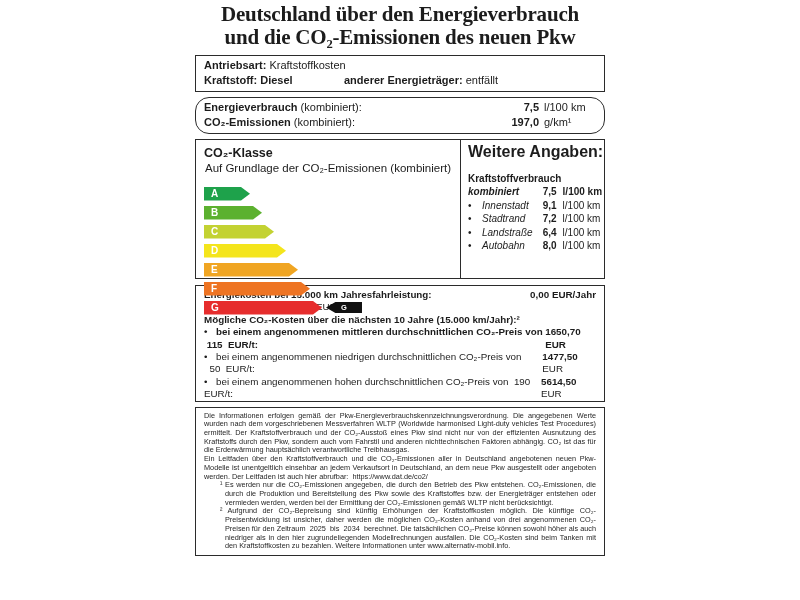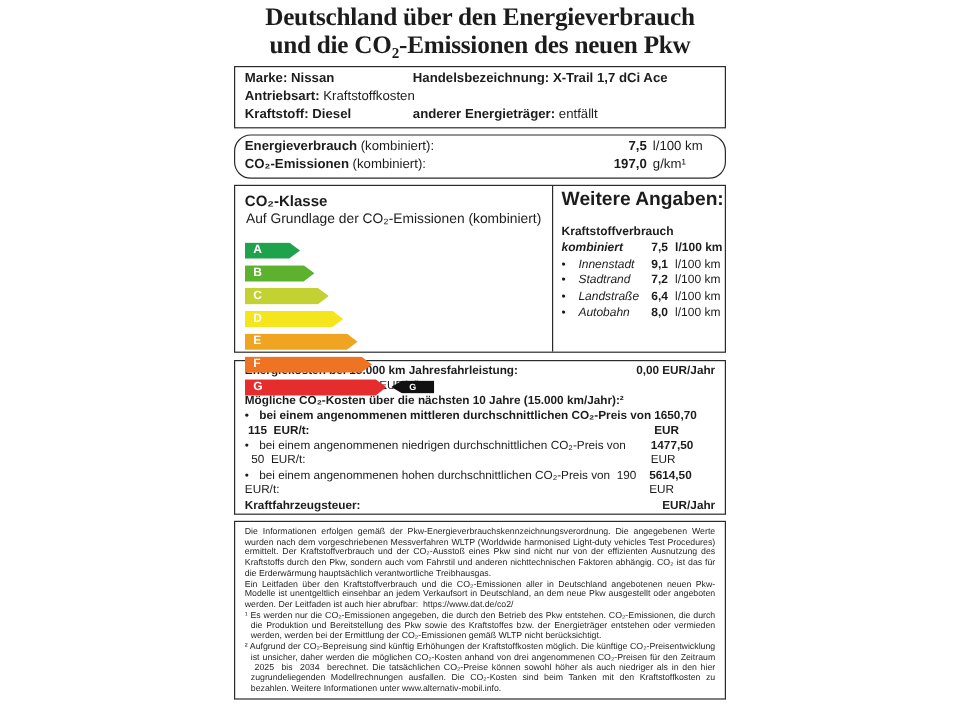--- a/index.html
+++ b/index.html
@@ -49,43 +49,33 @@
 
   
   .costs { padding:3px 8px 0 8px; font-size:9.8px; line-height:12.4px; margin-bottom:5px; }
   .cost-line.flex { display:flex; justify-content:space-between; align-items:baseline; }
   .fuel-val { margin-left:18px; }
   .blt { display:inline-block; width:12px; }
 
   
   .fineprint { padding:4px 8px; font-size:7.3px; line-height:8.7px; text-align:justify;
                color:#262626; margin-bottom:5px; }
-  .fineprint p.hang { padding-left:5px; text-indent:-5px; }
+  .fineprint p.hang { padding-left:5px; text-indent:-5px;margin-left:16px; }
 </style>
 </head>
 <body>
 
 <div class="sheet">
 
   <div class="title">
     <div>Deutschland über den Energieverbrauch</div>
     <div>und die CO₂-Emissionen des neuen Pkw</div>
   </div>
 
   <div class="box vehicle">
-    <div class="vrow">
-      <div class="vcell left">
-        <span class="b">Marke:</span>
-        <span class="b">Nissan</span>
-      </div>
-      <div class="vcell right">
-        <span class="b">Handelsbezeichnung:</span>
-        <span class="b">X-Trail  1,7 dCi Ace</span>
-      </div>
-    </div>
     <div class="vrow">
       <div class="vcell">
         <span class="b">Antriebsart:</span>
         <span>Kraftstoffkosten</span>
       </div>
     </div>
     <div class="vrow">
       <div class="vcell left">
         <span class="b">Kraftstoff:</span>
         <span class="b">Diesel</span>
@@ -178,24 +168,20 @@
       <span><span class="b">1650,70</span> <span class="b">EUR</span></span>
     </div>
     <div class="cost-line flex">
       <span><span class="blt">•</span><span>bei einem angenommenen niedrigen durchschnittlichen CO₂-Preis von &nbsp;&nbsp;50&nbsp; EUR/t:</span></span>
       <span><span class="b">1477,50</span> <span>EUR</span></span>
     </div>
     <div class="cost-line flex">
       <span><span class="blt">•</span><span>bei einem angenommenen hohen durchschnittlichen CO₂-Preis von &nbsp;190&nbsp; EUR/t:</span></span>
       <span><span class="b">5614,50</span> <span>EUR</span></span>
     </div>
-    <div class="cost-line flex">
-      <span class="b">Kraftfahrzeugsteuer:</span>
-      <span class="b">EUR/Jahr</span>
-    </div>
   </div>
 
   <div class="box fineprint">
     <p>Die Informationen erfolgen gemäß der Pkw-Energieverbrauchskennzeichnungsverordnung. Die angegebenen Werte wurden nach dem vorgeschriebenen Messverfahren WLTP (Worldwide harmonised Light-duty vehicles Test Procedures) ermittelt. Der Kraftstoffverbrauch und der CO₂-Ausstoß eines Pkw sind nicht nur von der effizienten Ausnutzung des Kraftstoffs durch den Pkw, sondern auch vom Fahrstil und anderen nichttechnischen Faktoren abhängig. CO₂ ist das für die Erderwärmung hauptsächlich verantwortliche Treibhausgas.</p>
     <p>Ein Leitfaden über den Kraftstoffverbrauch und die CO₂-Emissionen aller in Deutschland angebotenen neuen Pkw-Modelle ist unentgeltlich einsehbar an jedem Verkaufsort in Deutschland, an dem neue Pkw ausgestellt oder angeboten werden. Der Leitfaden ist auch hier abrufbar: &nbsp;https://www.dat.de/co2/</p>
     <p class="hang">¹ Es werden nur die CO₂-Emissionen angegeben, die durch den Betrieb des Pkw entstehen. CO₂-Emissionen, die durch die Produktion und Bereitstellung des Pkw sowie des Kraftstoffes bzw. der Energieträger entstehen oder vermieden werden, werden bei der Ermittlung der CO₂-Emissionen gemäß WLTP nicht berücksichtigt.</p>
     <p class="hang">² Aufgrund der CO₂-Bepreisung sind künftig Erhöhungen der Kraftstoffkosten möglich. Die künftige CO₂-Preisentwicklung ist unsicher, daher werden die möglichen CO₂-Kosten anhand von drei angenommenen CO₂-Preisen für den Zeitraum &nbsp;2025&nbsp; bis &nbsp;2034&nbsp; berechnet. Die tatsächlichen CO₂-Preise können sowohl höher als auch niedriger als in den hier zugrundeliegenden Modellrechnungen ausfallen. Die CO₂-Kosten sind beim Tanken mit den Kraftstoffkosten zu bezahlen. Weitere Informationen unter www.alternativ-mobil.info.</p>
   </div>
 
 </div>

